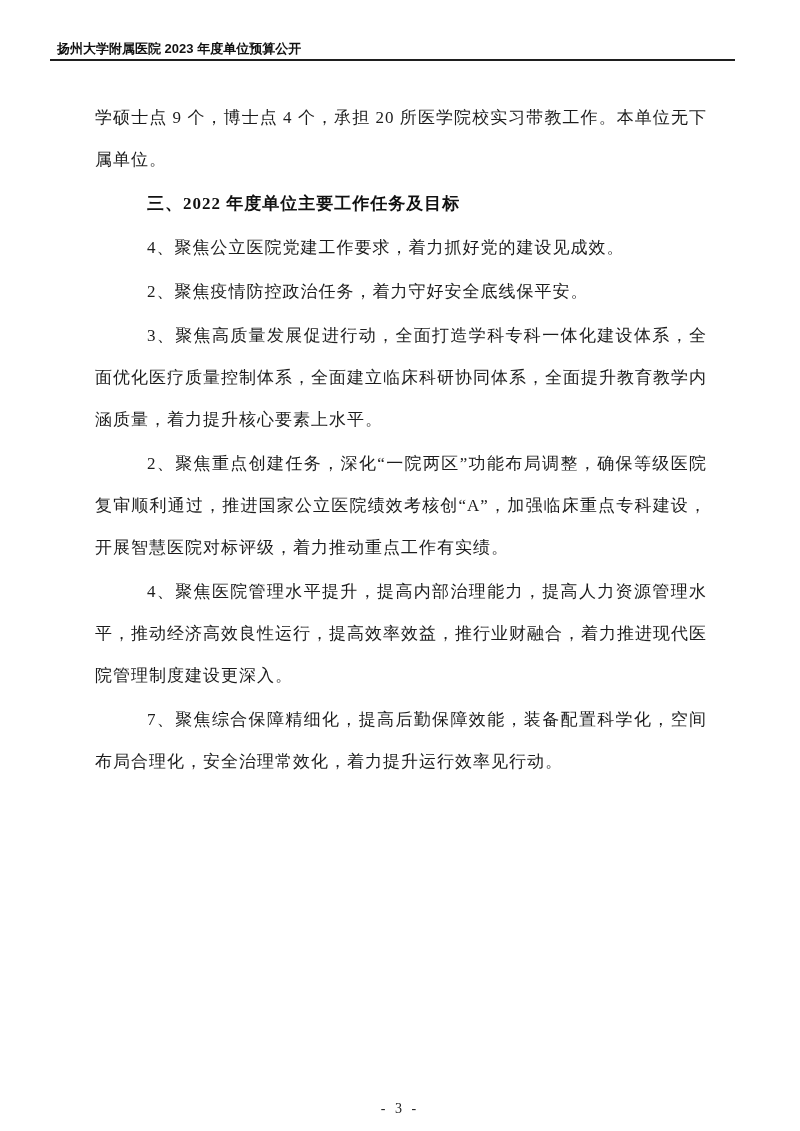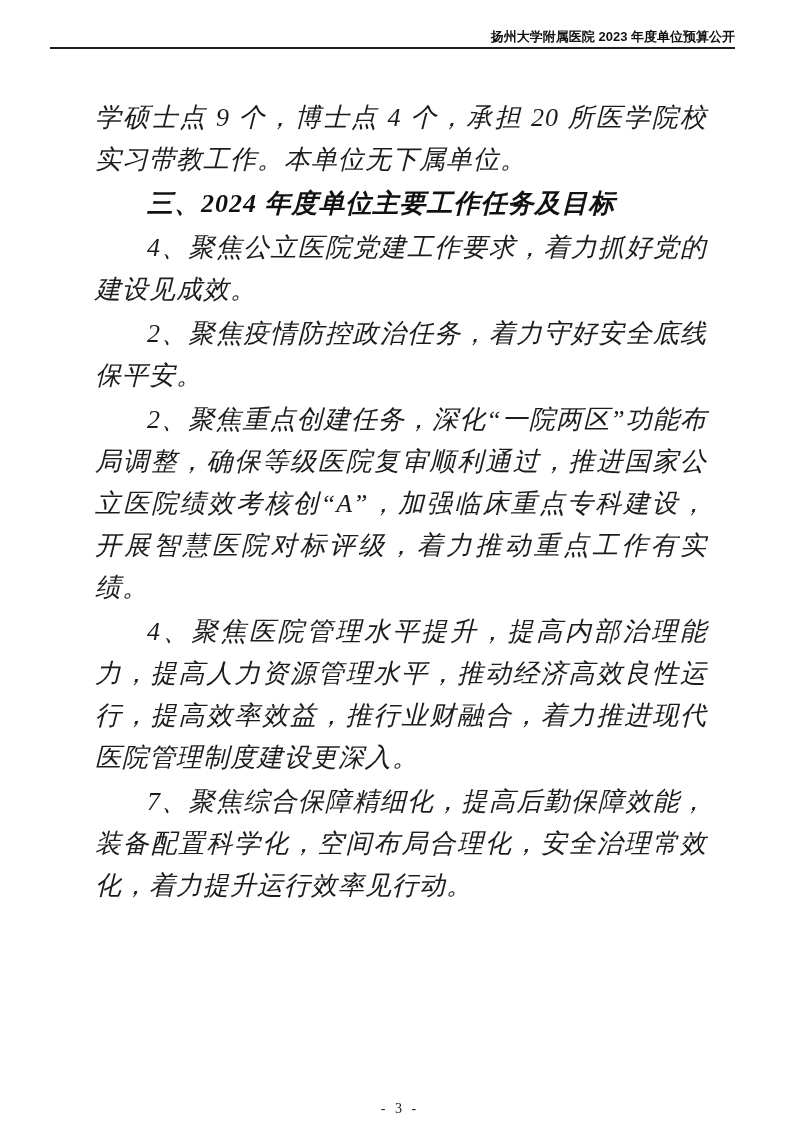--- a/index.html
+++ b/index.html
@@ -13,53 +13,51 @@
     height: 1131px;
     background: #ffffff;
     color: #1a1a1a;
     overflow: hidden;
     font-family: "Liberation Serif", "DejaVu Serif", serif;
   }
   
   .page-header {
     position: absolute;
     left: 50px;
-    top: 0;
+    top: 12px;
     width: 685px;
     padding-top: 29px;
     padding-bottom: 3px;
     border-bottom: 2px solid #1f1f1f;
-    text-align: right;
   }
   .page-header .header-title {
     display: block;
     padding-left: 7px;
     font-family: "Liberation Sans", "DejaVu Sans", sans-serif;
     font-weight: bold;
     font-size: 13px;
     line-height: 15px;
     color: #111111;
     white-space: nowrap;
   }
   
   .doc-body {
     position: absolute;
     left: 95px;
     top: 97px;
     width: 612px;
   }
   .doc-body p {
     margin: 0 0 2px 0;
-    font-size: 26px;
+    font-size: 17px;
     line-height: 42px;
     text-align: justify;
     text-justify: inter-character;
     letter-spacing: 1px;
     color: #1c1c1c;
-    font-style: italic;
   }
   .doc-body p.indent {
     text-indent: 52px;
   }
   .doc-body p.no-indent {
     text-indent: 0;
   }
   .doc-body p.section-heading {
     font-weight: bold;
     text-indent: 52px;
@@ -85,26 +83,27 @@
 
 <div class="page">
 
   <div class="page-header">
     <span class="header-title">扬州大学附属医院 2023 年度单位预算公开</span>
   </div>
 
   <div class="doc-body">
     <p class="no-indent">学硕士点 9 个，博士点 4 个，承担 20 所医学院校实习带教工作。本单位无下属单位。</p>
 
-    <p class="section-heading">三、2024 年度单位主要工作任务及目标</p>
+    <p class="section-heading">三、2022 年度单位主要工作任务及目标</p>
 
     <p class="indent">4、聚焦公立医院党建工作要求，着力抓好党的建设见成效。</p>
 
     <p class="indent">2、聚焦疫情防控政治任务，着力守好安全底线保平安。</p>
 
+    <p class="indent">3、聚焦高质量发展促进行动，全面打造学科专科一体化建设体系，全面优化医疗质量控制体系，全面建立临床科研协同体系，全面提升教育教学内涵质量，着力提升核心要素上水平。</p>
 
     <p class="indent">2、聚焦重点创建任务，深化“一院两区”功能布局调整，确保等级医院复审顺利通过，推进国家公立医院绩效考核创“A”，加强临床重点专科建设，开展智慧医院对标评级，着力推动重点工作有实绩。</p>
 
     <p class="indent">4、聚焦医院管理水平提升，提高内部治理能力，提高人力资源管理水平，推动经济高效良性运行，提高效率效益，推行业财融合，着力推进现代医院管理制度建设更深入。</p>
 
 
     <p class="indent">7、聚焦综合保障精细化，提高后勤保障效能，装备配置科学化，空间布局合理化，安全治理常效化，着力提升运行效率见行动。</p>
   </div>
 
   <div class="page-footer">

